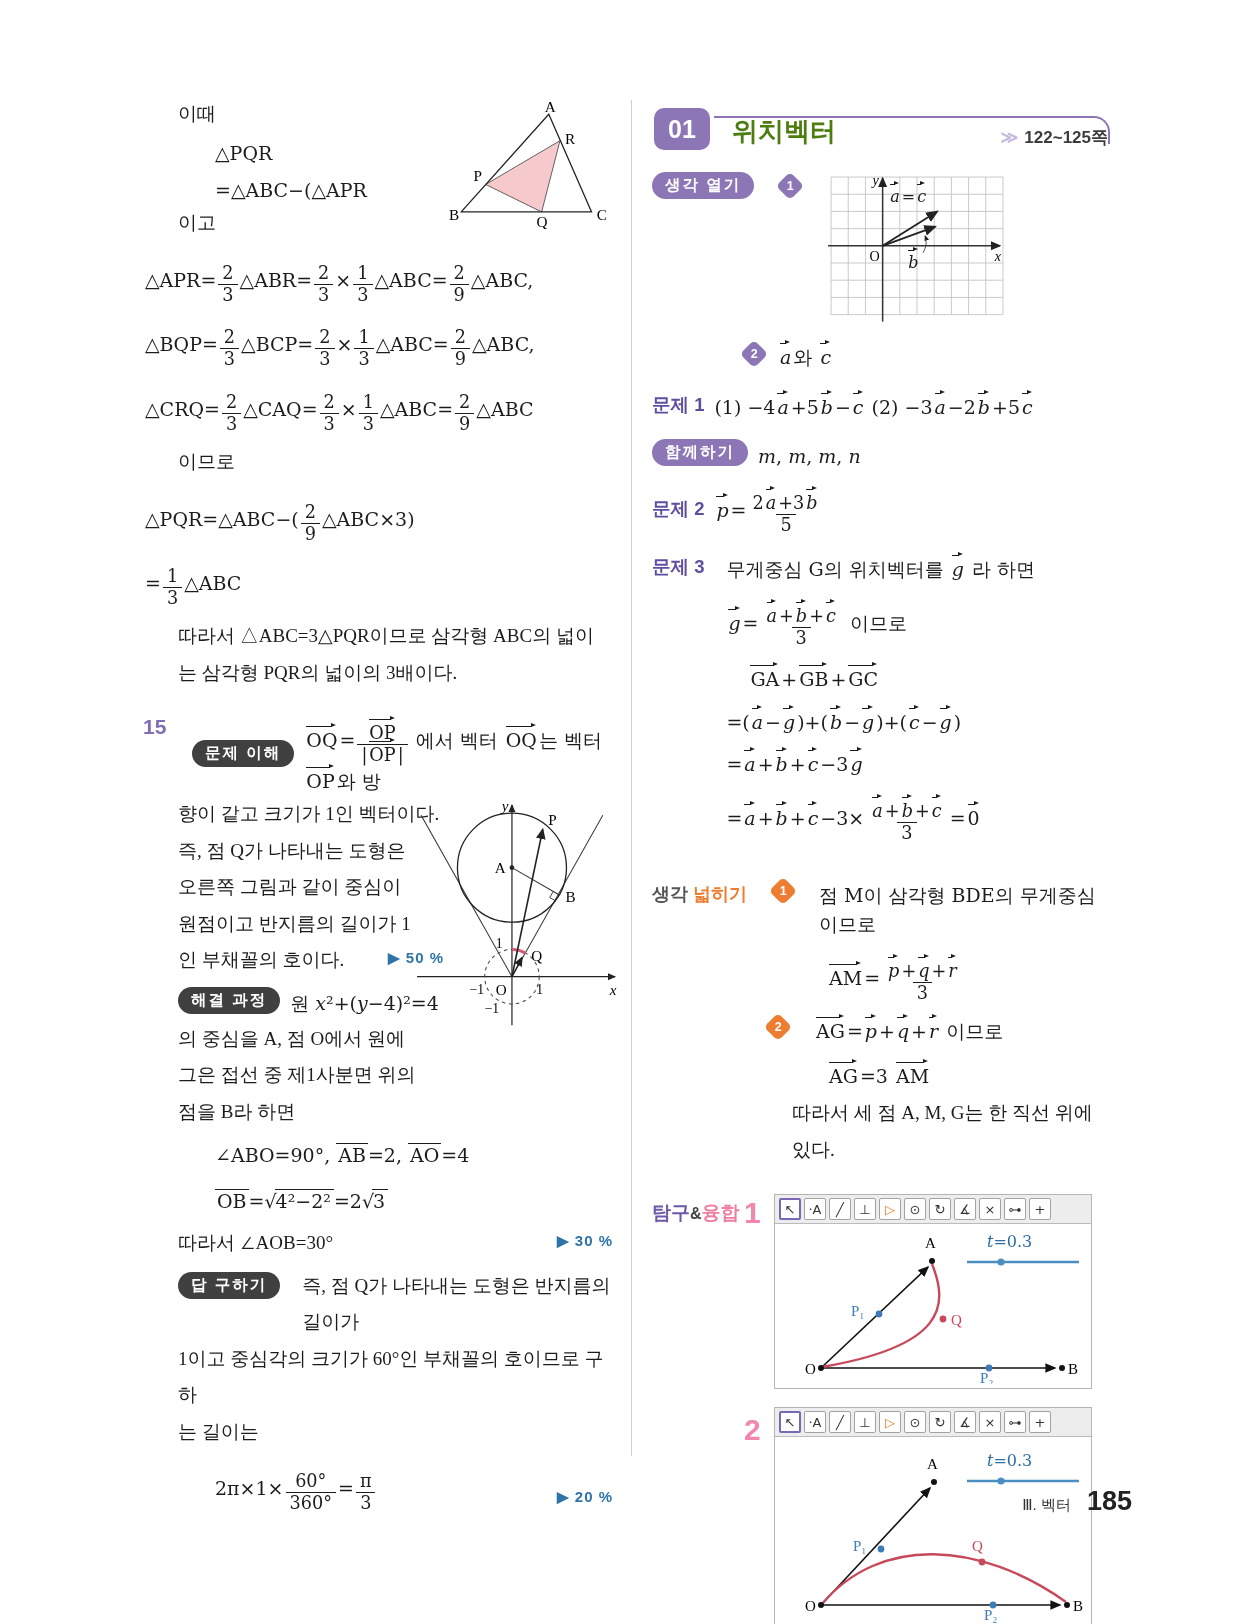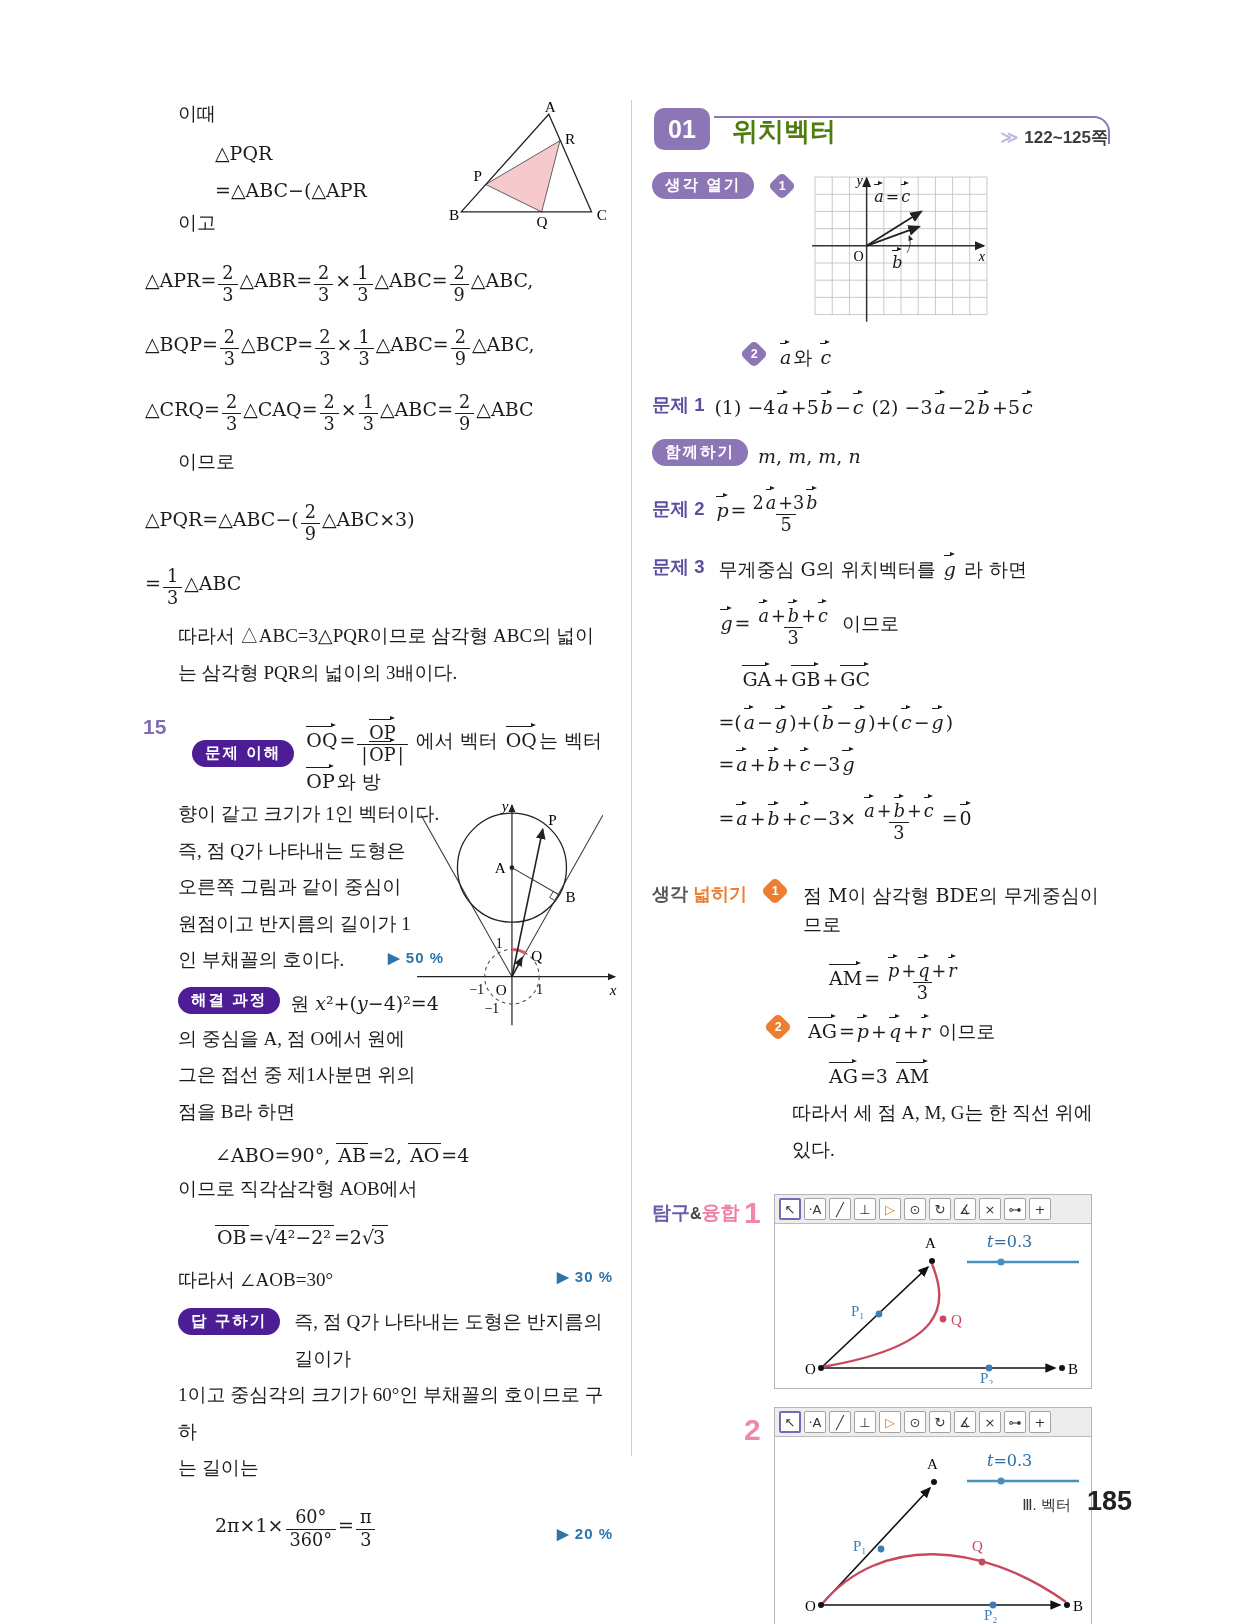--- a/index.html
+++ b/index.html
@@ -27,29 +27,29 @@
   .bar{display:inline-block;border-top:1.4px solid currentColor;line-height:1.15;padding:1px 2px 0}
   
   .sqrt{white-space:nowrap}.rs{margin-right:-2px}.rb{border-top:1.4px solid currentColor;padding:0 3px 0 1px}
   .pctline{position:relative}
   .pct{position:absolute;right:0;bottom:6px;color:#2f74a8;font-family:"Liberation Sans",sans-serif;
        font-size:15px;font-weight:bold;letter-spacing:1px}
   
   .pill{display:inline-flex;align-items:center;justify-content:center;height:27px;padding:0 13px;
         border-radius:15px;font-family:"Liberation Sans",sans-serif;font-size:15.5px;font-weight:bold;
         color:#fff;letter-spacing:2px;flex:none;white-space:nowrap}
-  .pill.teal{background:#4c1d95}
+  .pill.teal{background:#404040}
   .pill.purple{background:#8d76b5}
   .dia{width:20px;height:20px;transform:rotate(45deg);border-radius:5px;background:#8d76b5;
        display:inline-flex;align-items:center;justify-content:center;flex:none;margin:0 4px}
   .dia>span{transform:rotate(-45deg);color:#fff;font:bold 12.5px "Liberation Sans",sans-serif}
   .dia.orange{background:#ed7d31}
   .mlabel{color:#5f4ea0;font:bold 18.5px "Liberation Sans",sans-serif;white-space:nowrap;flex:none}
   .row{display:flex;align-items:center;gap:10px}
-  .rowtop{display:flex;align-items:flex-start;gap:14px}
+  .rowtop{display:flex;align-items:flex-start;gap:22px}
   
   .p15{position:relative;padding-left:33px;margin-top:20px}
   .pnum{position:absolute;left:-2px;top:4px;color:#7f6db5;font:bold 21px "Liberation Sans",sans-serif}
   .nrw{width:266px;position:relative}
   
   .rhead{position:relative;height:62px}
   .hbadge{position:absolute;left:2px;top:12px;width:56px;height:42px;background:#8d76b5;
           border-radius:10px;display:flex;align-items:center;justify-content:center;
           color:#fff;font:bold 25px "Liberation Sans",sans-serif}
   .hline{position:absolute;left:62px;top:20px;right:2px;height:26px;
@@ -208,21 +208,20 @@
       </div>
       <div class="row" style="margin:4px 0 2px">
         <span class="pill teal">해결 과정</span>
         <span class="math">원 <i>x</i>²+(<i>y</i>−4)²=4</span>
       </div>
       <div class="txt">의 중심을 A, 점 O에서 원에</div>
       <div class="txt">그은 접선 중 제1사분면 위의</div>
       <div class="txt">점을 B라 하면</div>
     </div>
     <div class="math" style="margin-left:37px;margin-top:4px">∠ABO=90°,  <span class="bar">AB</span>=2,  <span class="bar">AO</span>=4</div>
-    <div class="txt">이므로 직각삼각형 AOB에서</div>
     <div class="math frline" style="margin-left:37px"><span class="bar">OB</span>=<span class="sqrt"><span class="rs">√</span><span class="rb">4²−2²</span></span>=2<span class="sqrt"><span class="rs">√</span><span class="rb">3</span></span></div>
     <div class="txt pctline">
       <span>따라서   ∠AOB=30°</span>
       <span class="pct">▶ 30 %</span>
     </div>
     <div class="rowtop" style="margin-top:6px">
       <span class="pill teal" style="margin-top:4px">답 구하기</span>
       <span class="txt">즉, 점 Q가 나타내는 도형은 반지름의 길이가</span>
     </div>
     <div class="txt">1이고 중심각의 크기가 60°인 부채꼴의 호이므로 구하</div>

